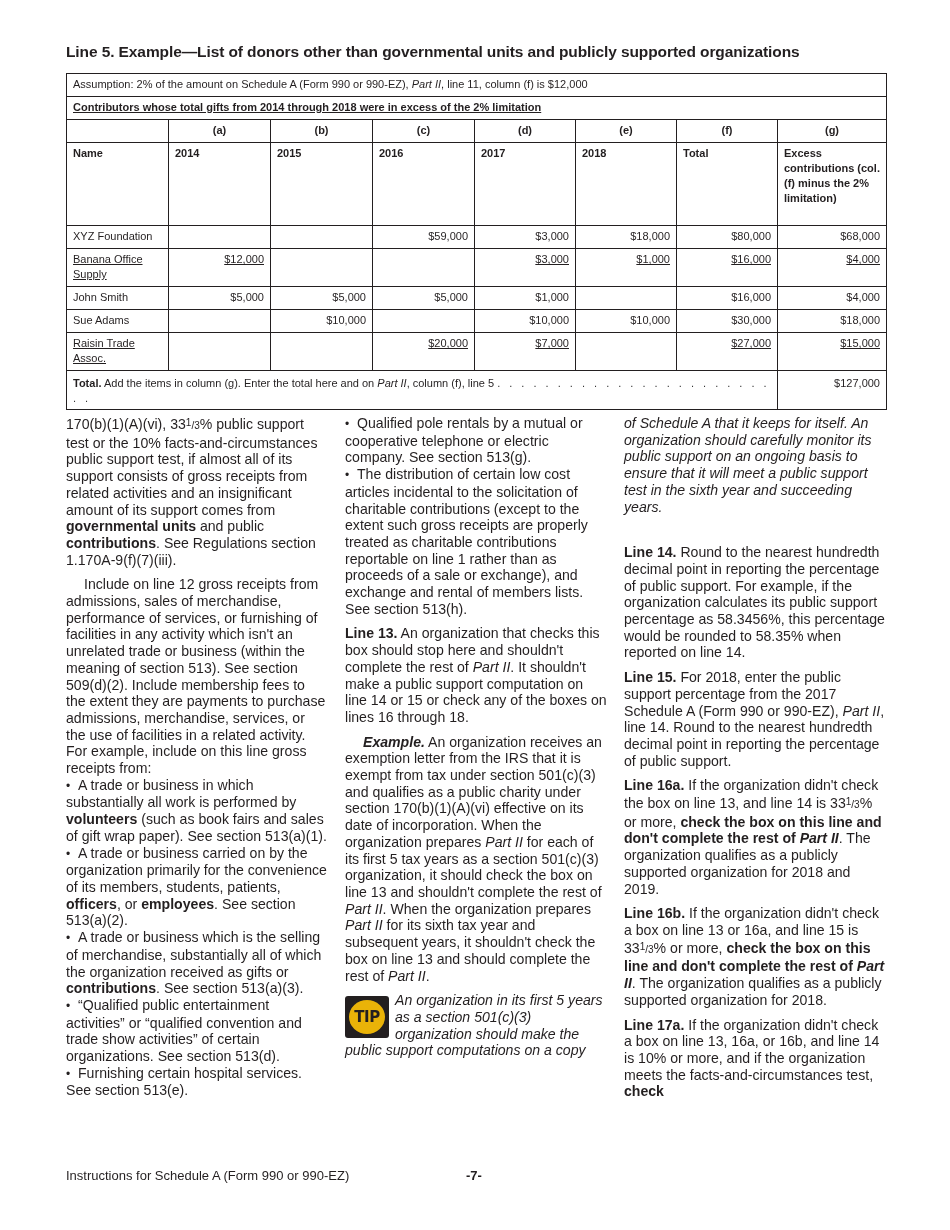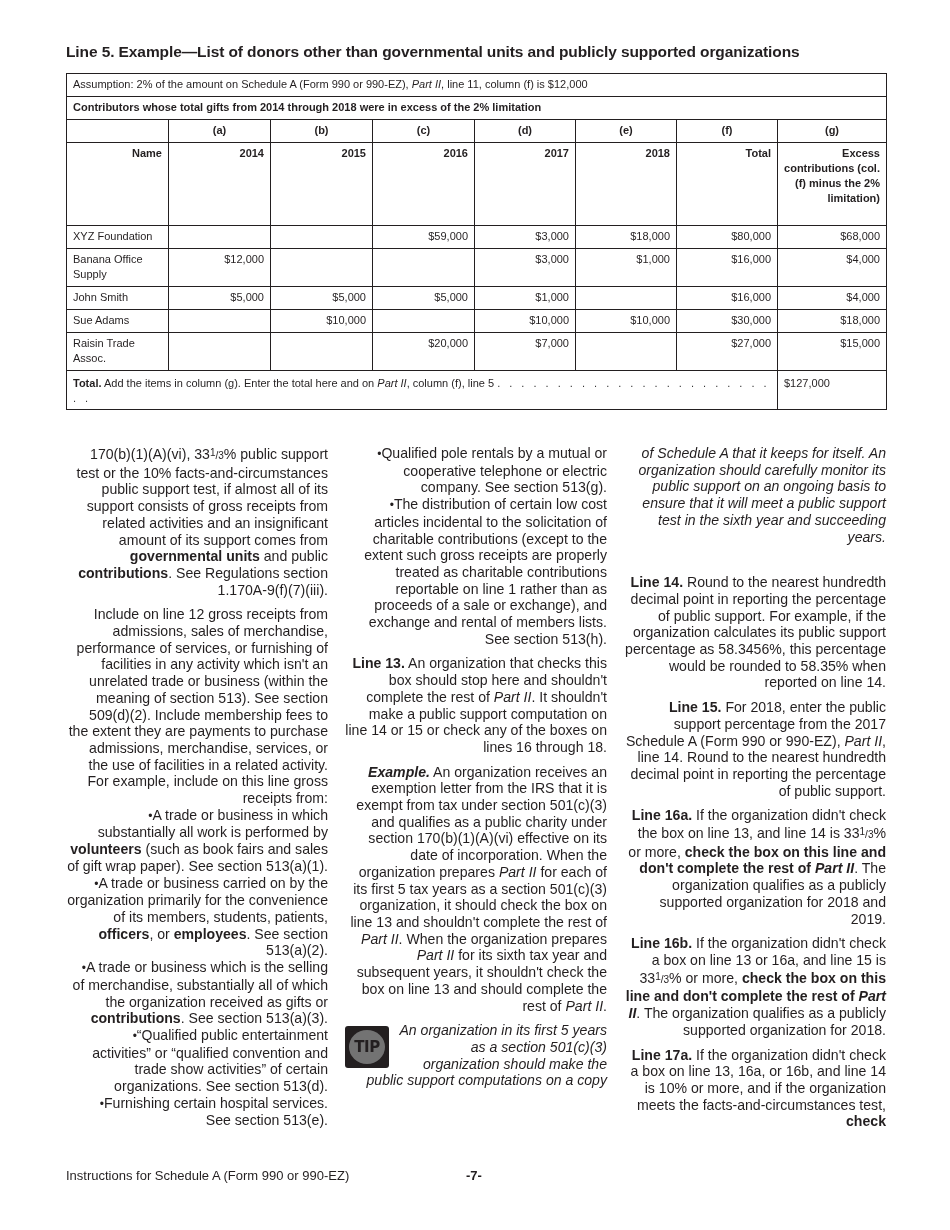--- a/index.html
+++ b/index.html
@@ -2,42 +2,42 @@
 <html><head>
 <meta charset="utf-8">
 <style>
   html, body { margin: 0; padding: 0; background: #ffffff; }
   body { width: 950px; height: 1230px; position: relative; color: #231f20; font-family: "Liberation Sans", sans-serif; overflow: hidden; }
   .title { position: absolute; left: 66px; top: 43px; font-size: 15.5px; font-weight: bold; letter-spacing: -0.1px; }
   table.donors { position: absolute; left: 66px; top: 73px; width: 820px; border-collapse: collapse; font-size: 11px; table-layout: fixed; }
   table.donors td { border: 1px solid #231f20; padding: 3px 6px; vertical-align: top; line-height: 15px; }
   table.donors td.full { padding: 3px 6px; }
   table.donors td.assump { height: 16px; }
-  table.donors td.contrib { font-weight: bold; height: 16px; }
+  table.donors td.contrib { font-weight: bold; height: 16px; text-decoration: underline; }
   table.donors tr.letters td { text-align: center; font-weight: bold; height: 16px; }
-  table.donors tr.heads td { text-align: right; font-weight: bold; height: 76px; }
+  table.donors tr.heads td { text-align: left; font-weight: bold; height: 76px; }
   table.donors tr.row td.num { text-align: right; }
   table.donors tr.row td.name { text-align: left; }
   table.donors tr.row1 td { height: 16px; }
-  table.donors tr.row2 td { height: 31px; }
+  table.donors tr.row2 td { height: 31px; text-decoration: underline; }
   table.donors tr.total td { height: 22px; padding-top: 5px; }
   .dots { letter-spacing: 3px; color: #333; }
-  .col { position: absolute; top: 445px; width: 262px; font-size: 14.1px; line-height: 16.7px; text-align: right; }
+  .col { position: absolute; top: 415px; width: 262px; font-size: 14.1px; line-height: 16.7px; }
   .col p { margin: 0 0 8px 0; }
   .col p.tight { margin: 0; }
   .col .indent { text-indent: 18px; }
   .col1 { left: 66px; }
   .col2 { left: 345px; }
   .col3 { left: 624px; }
   .bullet::before { content: "\2022"; display: inline-block; width: 12px; font-size: 12px; }
   .frac { font-size: 10px; vertical-align: 3px; }
   .frac2 { font-size: 10px; }
   .tip-wrap { position: relative; }
   .tip-icon { float: left; width: 44px; height: 42px; background: #231f20; border-radius: 3px; margin: 4px 6px 0 0; position: relative; }
-  .tip-icon .circle { position: absolute; left: 4px; top: 4px; width: 36px; height: 34px; border-radius: 50%; background: #737373; display: flex; align-items: center; justify-content: center; font-weight: 900; font-size: 15px; color: #231f20; font-family: "DejaVu Sans", sans-serif; letter-spacing: -0.5px; }
+  .tip-icon .circle { position: absolute; left: 4px; top: 4px; width: 36px; height: 34px; border-radius: 50%; background: #eab308; display: flex; align-items: center; justify-content: center; font-weight: 900; font-size: 15px; color: #231f20; font-family: "DejaVu Sans", sans-serif; letter-spacing: -0.5px; }
   .footer { position: absolute; top: 1168px; left: 66px; font-size: 13px; font-weight: normal; }
   .pageno { position: absolute; top: 1168px; left: 466px; font-size: 13px; font-weight: bold; }
   i { }
 </style>
 </head>
 <body>
 
 <div class="title">Line 5. Example—List of donors other than governmental units and publicly supported organizations</div>
 
 <table class="donors">
@@ -123,21 +123,21 @@
     <td class="num"></td>
     <td class="num"></td>
     <td class="num">$20,000</td>
     <td class="num">$7,000</td>
     <td class="num"></td>
     <td class="num">$27,000</td>
     <td class="num">$15,000</td>
   </tr>
   <tr class="total">
     <td colspan="7"><b>Total.</b><span> Add the items in column (g). Enter the total here and on </span><i>Part II</i><span>, column (f), line 5</span> <span class="dots">. . . . . . . . . . . . . . . . . . . . . . . . .</span></td>
-    <td style="text-align:left">$127,000</td>
+    <td style="text-align:right">$127,000</td>
   </tr>
 </tbody>
   </table>
 
 <div class="col col1">
   <p><span>170(b)(1)(A)(vi), 33</span><span class="frac">1</span><span class="frac2">/3</span><span>% public support test or the 10% facts-and-circumstances public support test, if almost all of its support consists of gross receipts from related activities and an insignificant amount of its support comes from </span><b>governmental units</b><span> and public </span><b>contributions</b><span>. See Regulations section 1.170A-9(f)(7)(iii).</span></p>
   <p class="tight indent">Include on line 12 gross receipts from admissions, sales of merchandise, performance of services, or furnishing of facilities in any activity which isn't an unrelated trade or business (within the meaning of section 513). See section 509(d)(2). Include membership fees to the extent they are payments to purchase admissions, merchandise, services, or the use of facilities in a related activity. For example, include on this line gross receipts from:</p>
   <p class="tight bullet"><span>A trade or business in which substantially all work is performed by </span><b>volunteers</b><span> (such as book fairs and sales of gift wrap paper). See section 513(a)(1).</span></p>
   <p class="tight bullet"><span>A trade or business carried on by the organization primarily for the convenience of its members, students, patients, </span><b>officers</b><span>, or </span><b>employees</b><span>. See section 513(a)(2).</span></p>
   <p class="tight bullet"><span>A trade or business which is the selling of merchandise, substantially all of which the organization received as gifts or </span><b>contributions</b><span>. See section 513(a)(3).</span></p>

